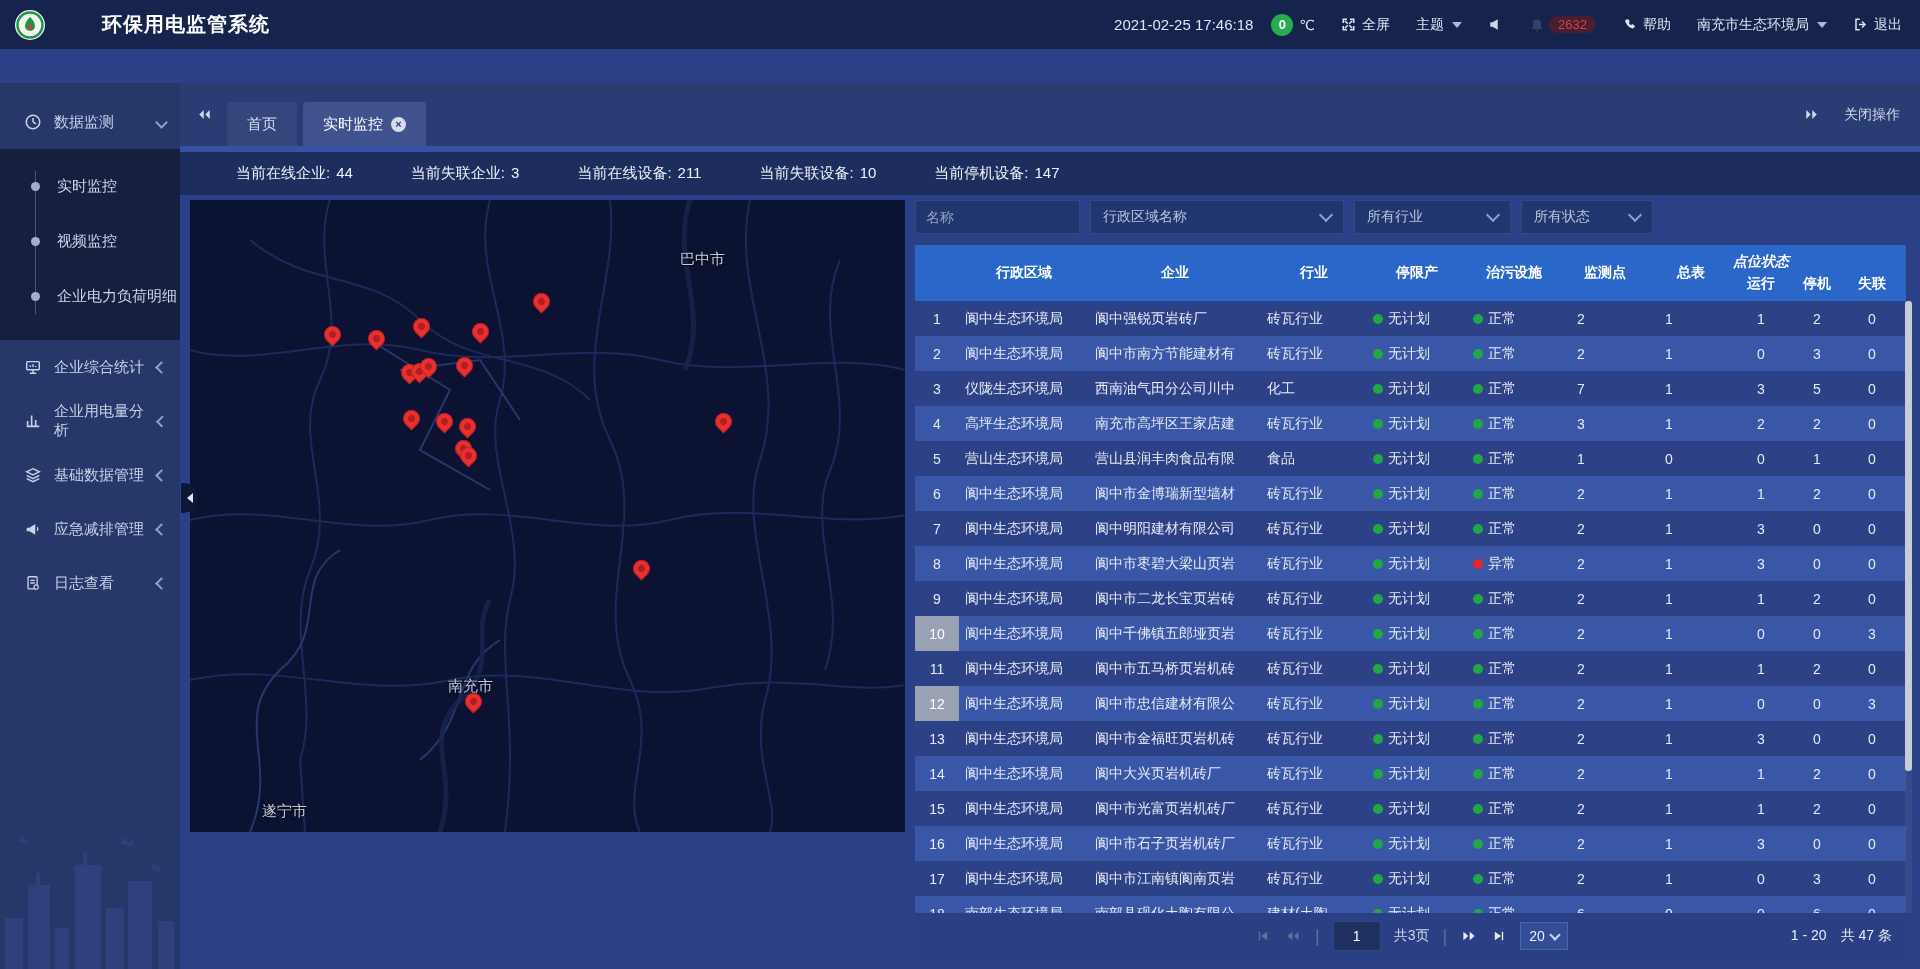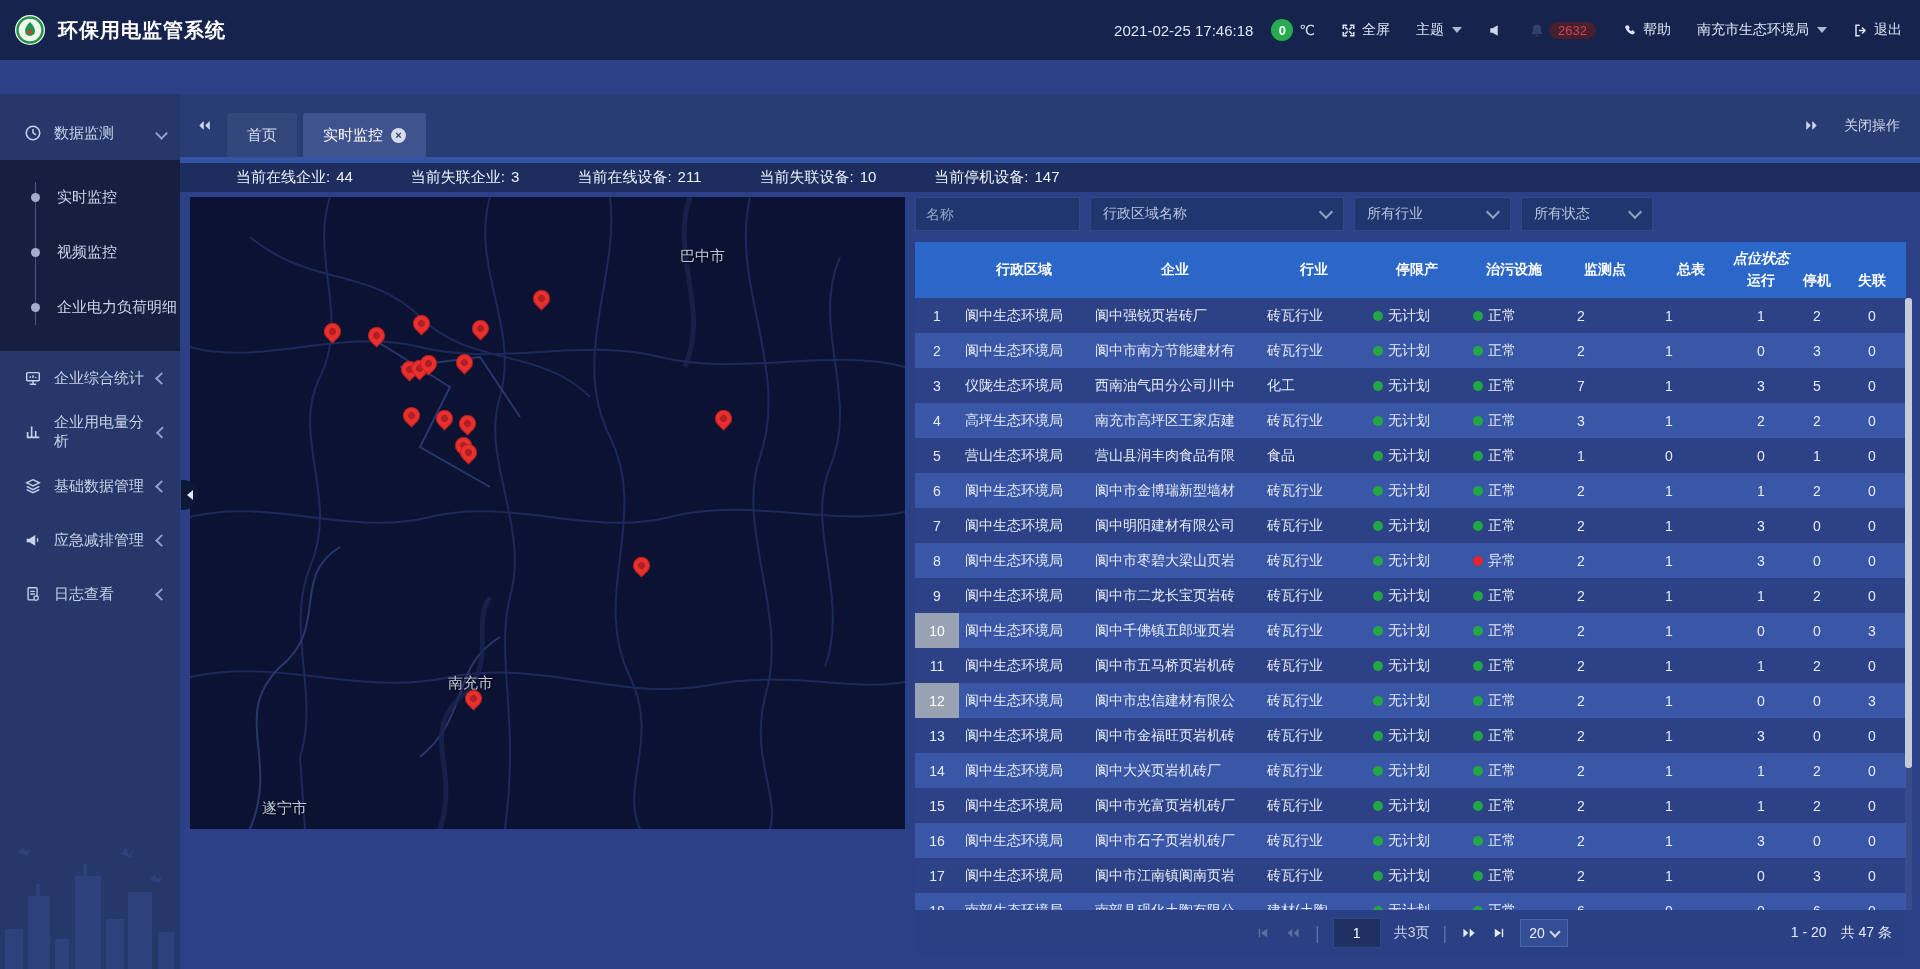--- a/index.html
+++ b/index.html
@@ -1,19 +1,19 @@
 <!DOCTYPE html>
 <html><head>
 <meta charset="utf-8">
 <style>
   html,body{margin:0;padding:0;}
   body{width:1920px;height:969px;overflow:hidden;background:#2c4088;
        font-family:"Liberation Sans","DejaVu Sans",sans-serif;color:#e6ebf6;}
   
-  .topbar{height:60px;background:#15234d;display:flex;align-items:center;padding:0 18px 0 14px;}
+  .topbar{height:49px;background:#15234d;display:flex;align-items:center;padding:0 18px 0 14px;gap:44px;}
   .logo{width:32px;height:32px;margin-right:12px;flex:none;}
   .app-title{font-size:20px;font-weight:bold;color:#fff;letter-spacing:1px;}
   .hdr-right{margin-left:auto;display:flex;align-items:center;gap:26px;font-size:14px;color:#dfe5f2;}
   .datetime{font-size:15px;}
   .temp{display:flex;align-items:center;gap:6px;margin-left:-8px;}
   .temp-badge{width:22px;height:22px;border-radius:50%;background:#26ab4e;color:#fff;
               display:flex;align-items:center;justify-content:center;font-size:13px;font-weight:bold;}
   .hdr-item{display:flex;align-items:center;gap:6px;cursor:pointer;white-space:nowrap;}
   .hdr-item svg{flex:none;}
   .caret{width:0;height:0;border-left:5px solid transparent;border-right:5px solid transparent;
@@ -44,21 +44,21 @@
   .tabbar{height:63px;background:#2a3c74;display:flex;align-items:center;padding:0 20px 0 16px;}
   .tab-nav{color:#cfd6e8;margin-right:14px;display:flex;align-items:center;cursor:pointer;}
   .tabs{display:flex;align-self:flex-end;gap:6px;height:44px;}
   .tab{display:flex;align-items:center;gap:8px;padding:0 20px;background:#34477d;color:#d6ddee;
        font-size:15px;border-radius:3px 3px 0 0;cursor:pointer;}
   .tab.active{background:#40538f;color:#fff;}
   .tab-close{width:15px;height:15px;border-radius:50%;background:#d6dcea;color:#2a3c74;font-size:11px;
        line-height:15px;text-align:center;font-weight:bold;cursor:pointer;}
   .tab-actions{margin-left:auto;display:flex;align-items:center;gap:24px;color:#cfd6e8;font-size:14px;}
   .divider{height:6px;background:#3254a3;}
-  .statsbar{height:29px;background:#1d2e5e;display:flex;align-items:center;padding-left:56px;
+  .statsbar{height:43px;background:#1d2e5e;display:flex;align-items:center;padding-left:56px;
             gap:58px;font-size:15px;color:#eef2fa;white-space:nowrap;}
   .stat{display:flex;gap:6px;}
   
   .content{flex:1;display:flex;padding:5px 14px 0 10px;gap:10px;position:relative;min-height:0;}
   .map{width:715px;height:632px;background:#0c1232;position:relative;flex:none;overflow:hidden;}
   .city-label{position:absolute;color:#c3cbdd;font-size:15px;text-shadow:0 1px 2px #000;}
   .pin{position:absolute;width:17px;height:17px;background:#e8312f;border-radius:50% 50% 50% 0;
        transform:rotate(-45deg);box-shadow:inset 0 0 0 1px rgba(130,10,10,.4);cursor:pointer;}
   .pin::after{content:"";position:absolute;left:5px;top:5px;width:7px;height:7px;border-radius:50%;
        background:#b01f24;}

